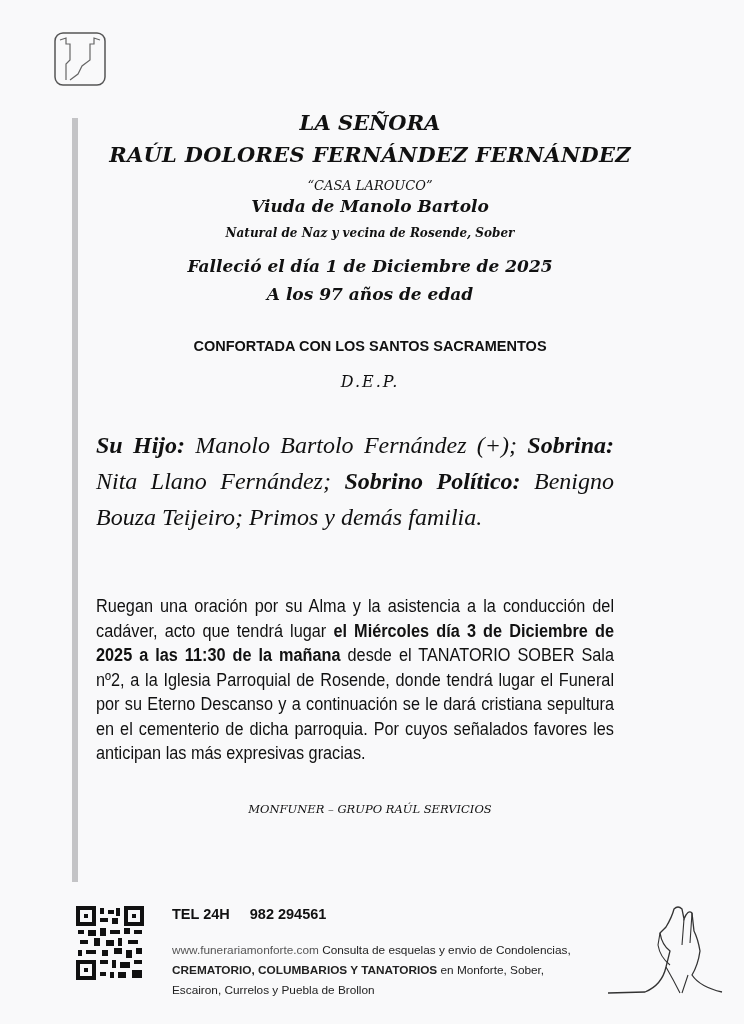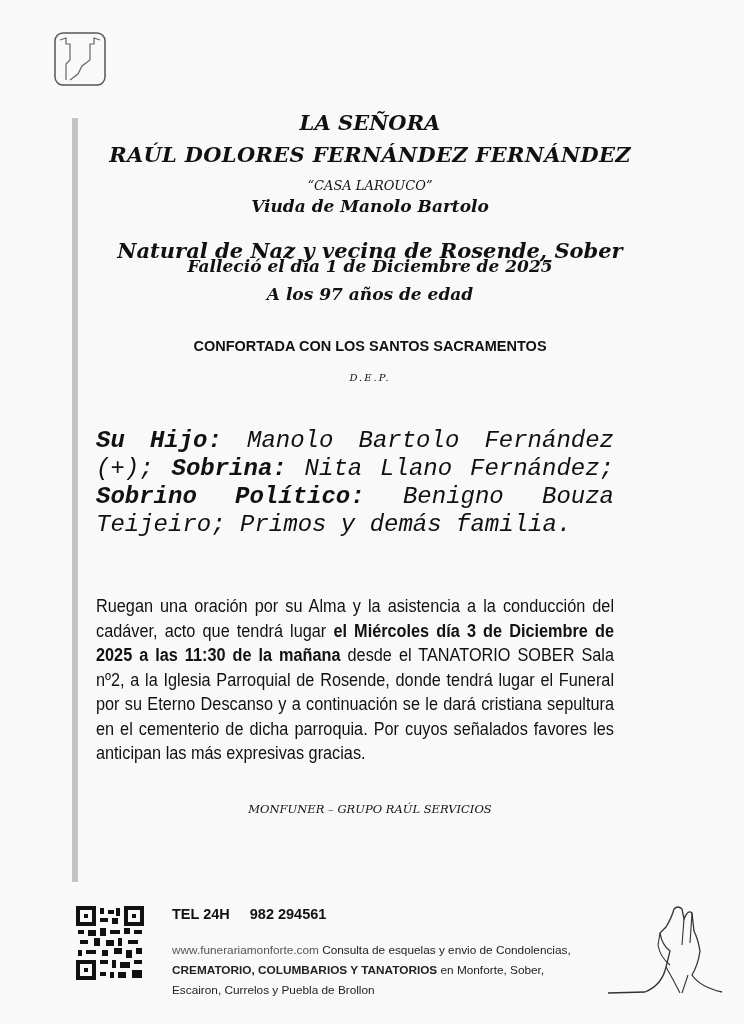--- a/index.html
+++ b/index.html
@@ -8,26 +8,26 @@
   .logo-mark { width:56px; height:58px; }
   .logo-text { margin-left:10px; }
   .logo-name { font-family:"Liberation Serif", serif; font-size:32px; line-height:36px; color:#222; letter-spacing:-0.5px; }
   .logo-sub { font-family:"DejaVu Sans", sans-serif; font-size:11.5px; letter-spacing:2.4px; color:#444; margin-top:2px; }
   .side-bar { position:absolute; left:72px; top:118px; width:6px; height:764px; background:#c4c4c6; }
   .center { position:absolute; left:90px; width:560px; text-align:center; font-family:"DejaVu Serif", serif; font-style:italic; }
   .h1 { top:110px; font-size:21px; font-weight:bold; }
   .h2 { top:142px; font-size:21px; font-weight:bold; letter-spacing:0.3px; left:70px; width:600px; }
   .h3 { top:178px; font-size:13px; }
   .h4 { top:196px; font-size:17px; font-weight:bold; }
-  .h5 { top:238px; font-size:21px; font-weight:bold; }
+  .h5 { top:226px; font-size:12px; font-weight:bold; }
   .h6 { top:256px; font-size:17px; font-weight:bold; }
   .h7 { top:284px; font-size:17px; font-weight:bold; }
   .confort { position:absolute; top:338px; left:90px; width:560px; text-align:center; font-family:"Liberation Sans", sans-serif; font-weight:bold; font-size:14.5px; }
-  .dep { position:absolute; top:372px; left:90px; width:560px; text-align:center; font-family:"DejaVu Serif", serif; font-style:italic; font-size:10px; letter-spacing:2px; }
-  .family { position:absolute; top:427px; left:96px; width:518px; font-family:Liberation Mono, monospace; font-style:italic; font-size:24px; line-height:28px; text-align:justify; }
+  .dep { position:absolute; top:372px; left:90px; width:560px; text-align:center; font-family:"DejaVu Serif", serif; font-style:italic; font-size:16px; letter-spacing:2px; }
+  .family { position:absolute; top:427px; left:96px; width:518px; font-family:Liberation Serif, serif; font-style:italic; font-size:24px; line-height:36px; text-align:justify; }
   .family b { font-weight:bold; }
   .body-text { position:absolute; top:594px; left:96px; width:518px; font-family:"Liberation Sans", sans-serif; font-size:17.5px; line-height:24.5px; text-align:justify; transform:scaleX(0.93); transform-origin:left top; width:557px; }
   .footer-sig { position:absolute; top:802px; left:90px; width:560px; text-align:center; font-family:"DejaVu Serif", serif; font-style:italic; font-size:11.5px; }
   .qr { position:absolute; left:76px; top:906px; width:68px; height:74px; }
   .tel { position:absolute; left:172px; top:906px; font-family:"Liberation Sans", sans-serif; font-weight:bold; font-size:14.5px; }
   .tel span { margin-right:20px; }
   .info { position:absolute; left:172px; top:940px; width:420px; font-family:"Liberation Sans", sans-serif; font-size:11.8px; line-height:20px; color:#222; }
   .info .url { color:#555; }
   .info b { font-weight:bold;margin-top:11px; }
   .hands { position:absolute; left:600px; top:905px; width:130px; height:95px; }

